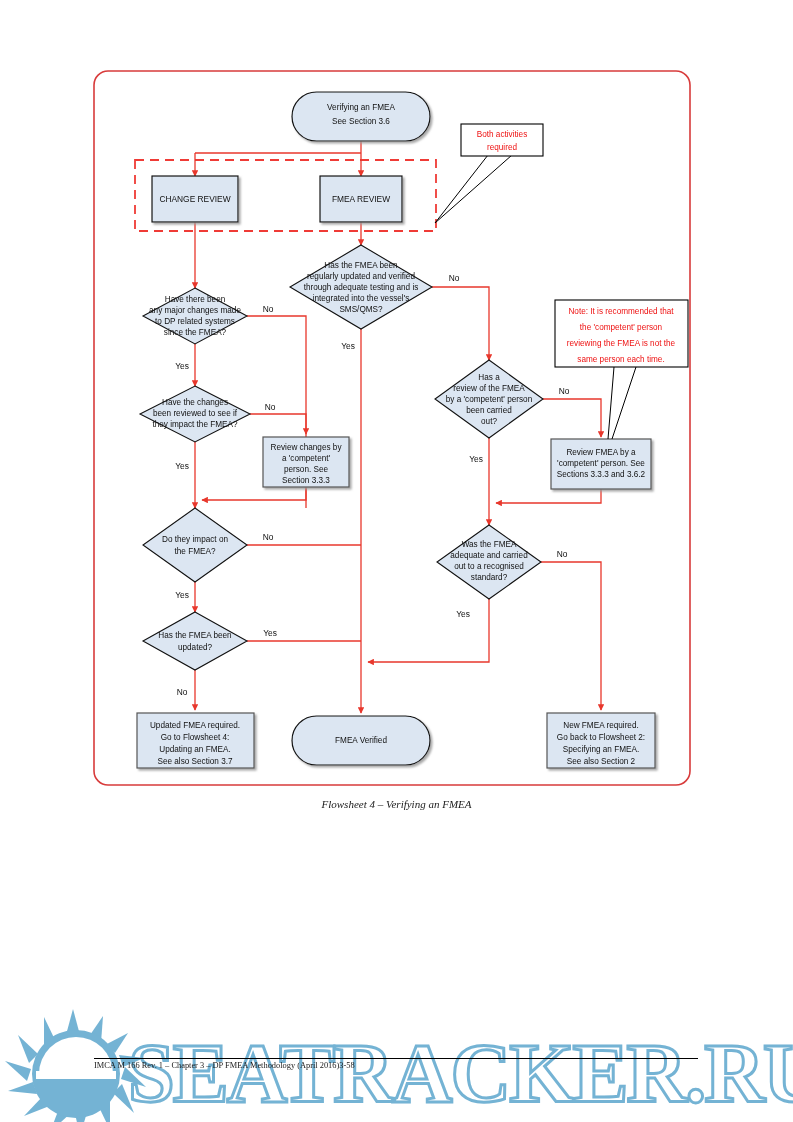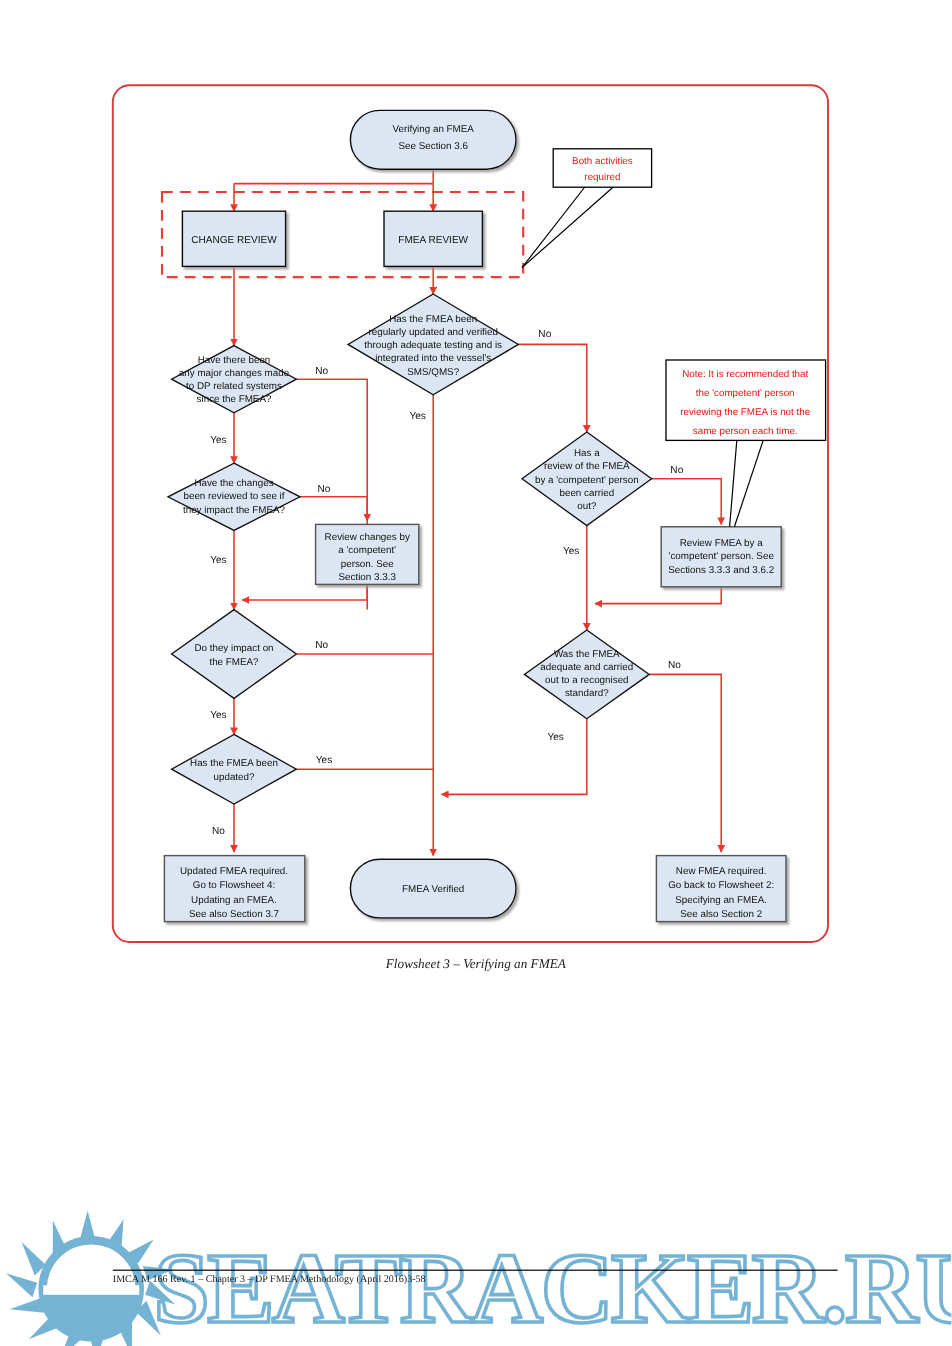--- a/index.html
+++ b/index.html
@@ -294,21 +294,21 @@
       <text class="branch-label" x="348" y="349">Yes</text>
 
       <text class="branch-label" x="564" y="394">No</text>
       <text class="branch-label" x="476" y="462">Yes</text>
 
       <text class="branch-label" x="562" y="557">No</text>
       <text class="branch-label" x="463" y="617">Yes</text>
     </g>
   </svg>
 
-  <div class="caption">Flowsheet 3 – Verifying an FMEA</div>
+  <div class="caption">Flowsheet 4 – Verifying an FMEA</div>
 
   <svg class="watermark" viewBox="0 0 793 117">
     <g>
       <g fill="#74b3d4">
         <polygon points="73,4 80,30 66,30"></polygon>
         <polygon points="103,11 101,38 88,33"></polygon>
         <polygon points="128,28 115,48 105,40"></polygon>
         <polygon points="144,53 123,62 119,50"></polygon>
         <polygon points="146,82 121,74 125,62"></polygon>
         <polygon points="134,108 113,88 122,79"></polygon>

